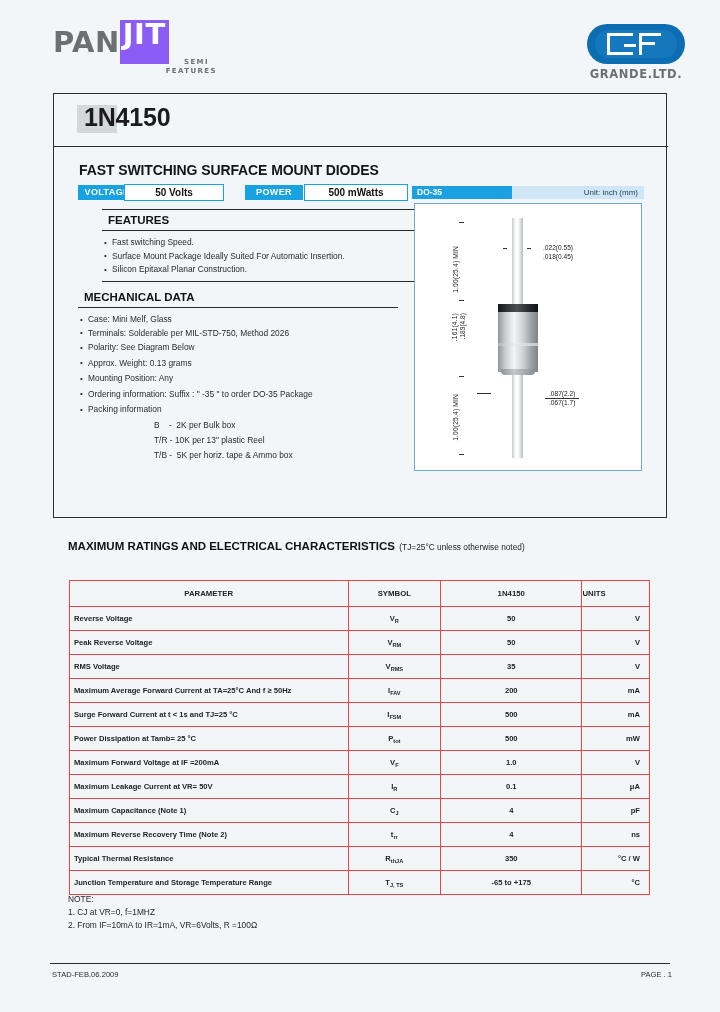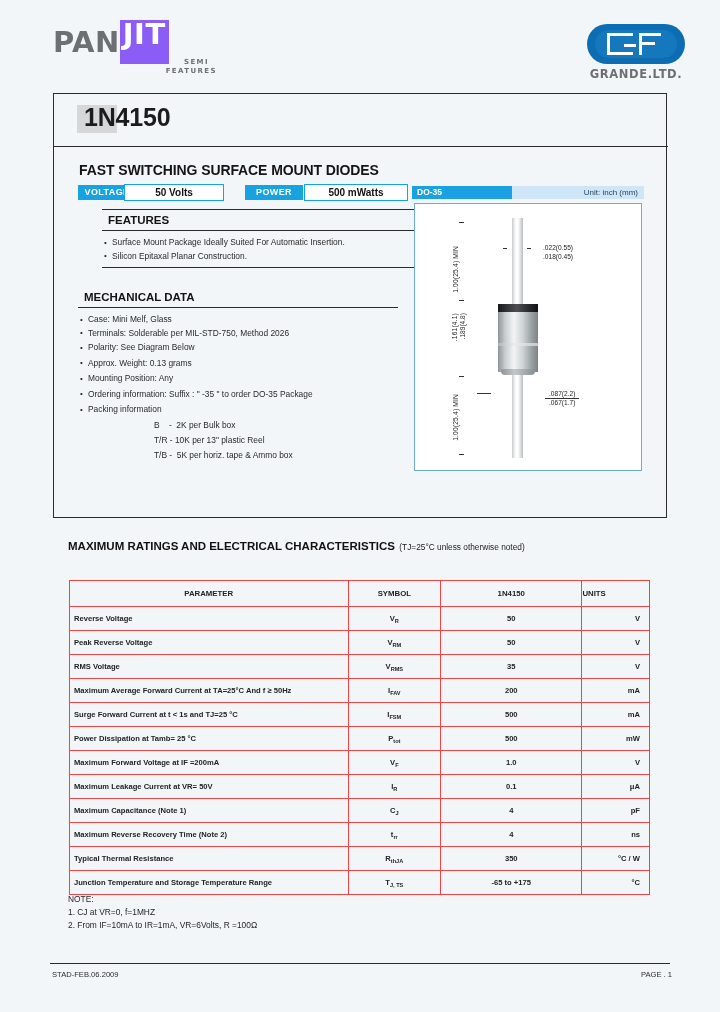--- a/index.html
+++ b/index.html
@@ -532,20 +532,21 @@
       <div class="vval v1">50 Volts</div>
       <div class="vbadge b2">POWER</div>
       <div class="vval v2">500  mWatts</div>
     </div>
 
     <div class="sec" id="features-section">
       <div class="sec-rule-top"></div>
       <div class="sec-title">FEATURES</div>
       <div class="sec-rule-top"></div>
       <div class="sec-body">
+        <div class="bullet">Fast switching Speed.</div>
         <div class="bullet">Surface Mount Package Ideally Suited For Automatic Insertion.</div>
         <div class="bullet">Silicon Epitaxal Planar Construction.</div>
       </div>
       <div class="sec-rule-bot"></div>
     </div>
 
     <div class="sec" id="mech-section">
       <div class="sec-title">MECHANICAL DATA</div>
       <div class="sec-rule-top"></div>
       <div class="sec-body">

